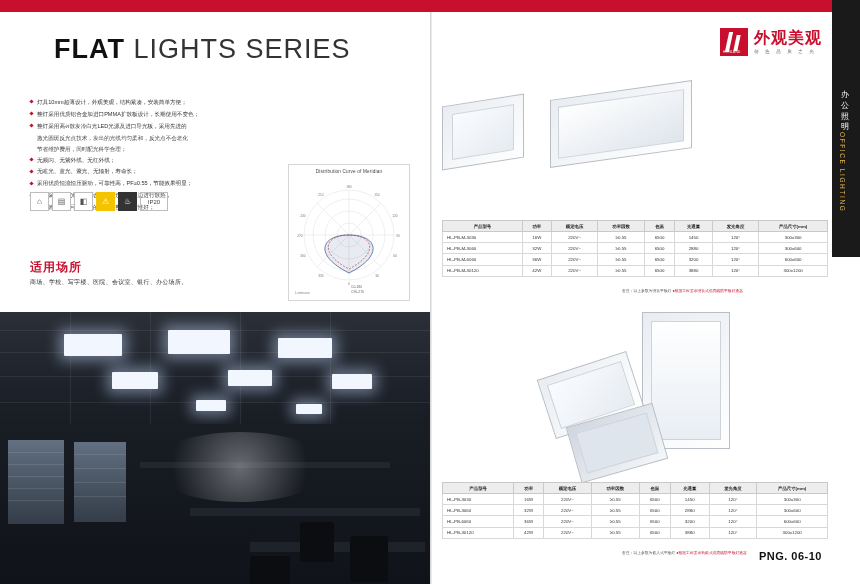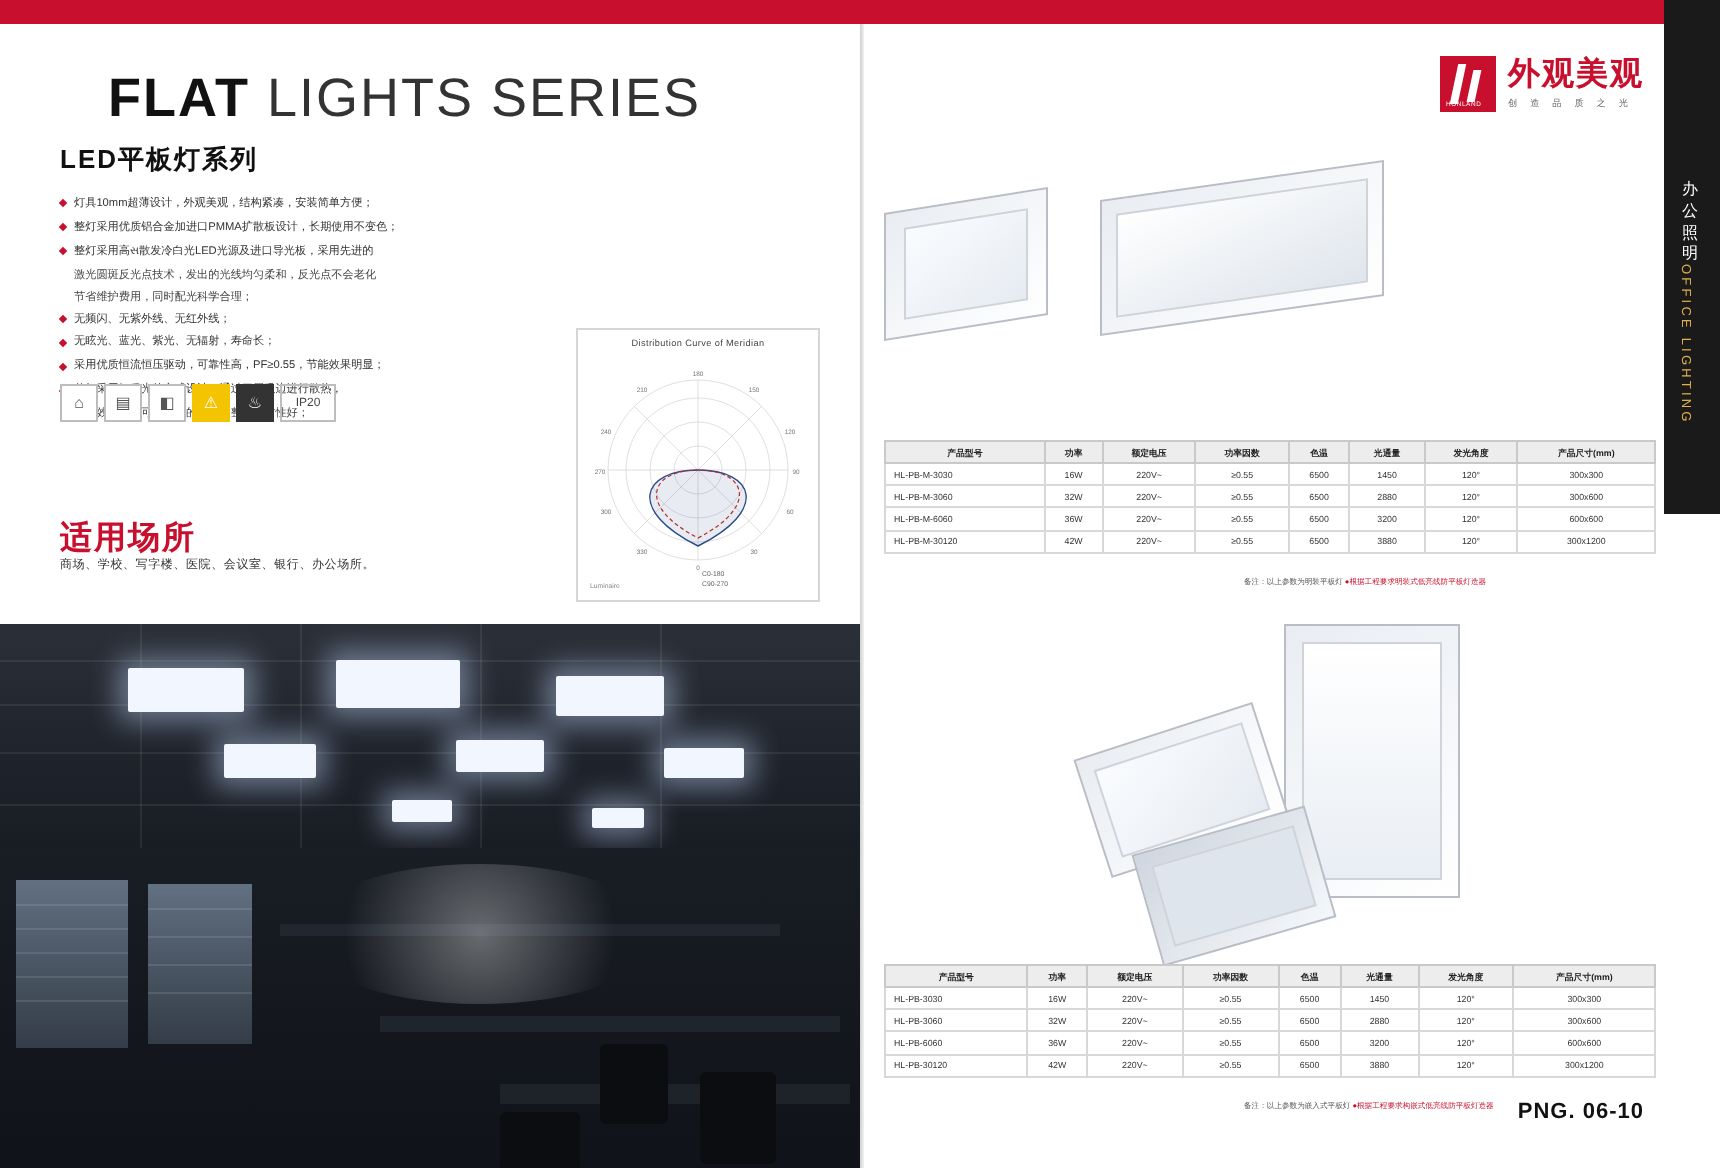--- a/index.html
+++ b/index.html
@@ -16,21 +16,21 @@
   .title-row{position:absolute;left:30px;top:22px;}
   .title-flat{font-size:27px;font-weight:bold;letter-spacing:1px;color:#111;margin-left:24px;}
   .title-flat .thin{font-weight:normal;color:#333;}
   .title-cn{margin-top:6px;font-size:13px;font-weight:bold;color:#111;letter-spacing:1px;}
 
   .bullets{position:absolute;left:30px;top:85px;width:250px;font-size:5.6px;line-height:1.95;color:#333;}
   .bullets .b{position:relative;padding-left:7px;margin-bottom:1px;}
   .bullets .b:before{content:"";position:absolute;left:0;top:3.4px;width:3px;height:3px;background:#c8102e;transform:rotate(45deg);}
   .bullets .sub{padding-left:7px;color:#444;}
 
-  .scene-title{position:absolute;left:30px;top:247px;font-size:16px;font-weight:bold;color:#c8102e;letter-spacing:1px;}
+  .scene-title{position:absolute;left:30px;top:247px;font-size:12px;font-weight:bold;color:#c8102e;letter-spacing:1px;}
   .scene-text{position:absolute;left:30px;top:266px;font-size:6px;color:#333;letter-spacing:.3px;}
 
   
   .icon-strip{position:absolute;left:30px;top:180px;display:flex;align-items:center;gap:3px;}
   .ico{width:17px;height:17px;border:1px solid #bdbdbd;background:#fff;display:flex;align-items:center;justify-content:center;font-size:8px;color:#555;}
   .ico.y{background:#f5c400;border-color:#f5c400;color:#fff;}
   .ico.dark{background:#333;border-color:#333;color:#fff;}
   .ico-ip{width:26px;height:17px;border:1px solid #bdbdbd;display:flex;align-items:center;justify-content:center;font-size:6px;color:#444;}
 
   
@@ -93,21 +93,20 @@
   <div class="topbar"></div>
   <div class="topbar-dark"></div>
 
   <div class="left-page">
 
     <div class="title-row">
       <div class="title-flat">
         <span>FLAT</span>
         <span class="thin">LIGHTS SERIES</span>
       </div>
-      <div class="title-cn">LED平板灯系列</div>
     </div>
 
     <div class="bullets">
       <div class="b">灯具10mm超薄设计，外观美观，结构紧凑，安装简单方便；</div>
       <div class="b">整灯采用优质铝合金加进口PMMA扩散板设计，长期使用不变色；</div>
       <div class="b">整灯采用高સ散发冷白光LED光源及进口导光板，采用先进的</div>
       <div class="sub">激光圆斑反光点技术，发出的光线均匀柔和，反光点不会老化</div>
       <div class="sub">节省维护费用，同时配光科学合理；</div>
       <div class="b">无频闪、无紫外线、无红外线；</div>
       <div class="b">无眩光、蓝光、紫光、无辐射，寿命长；</div>

